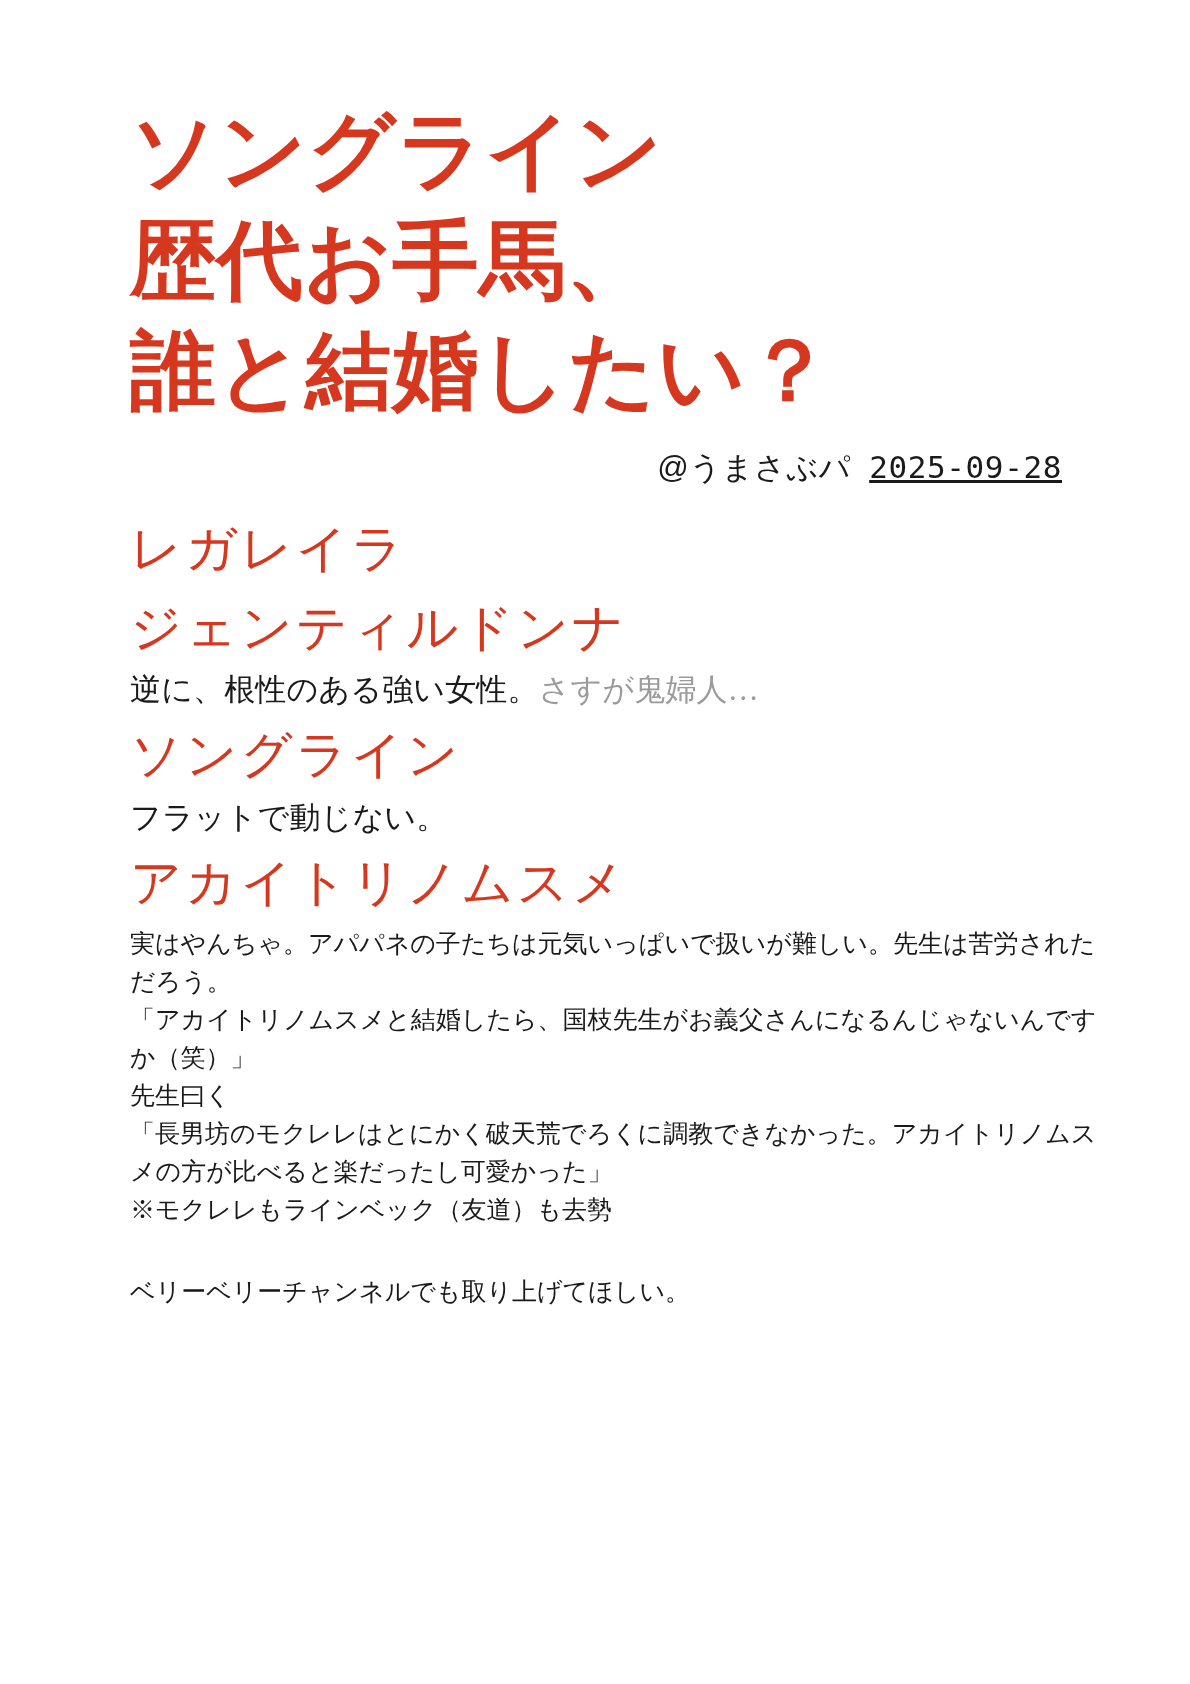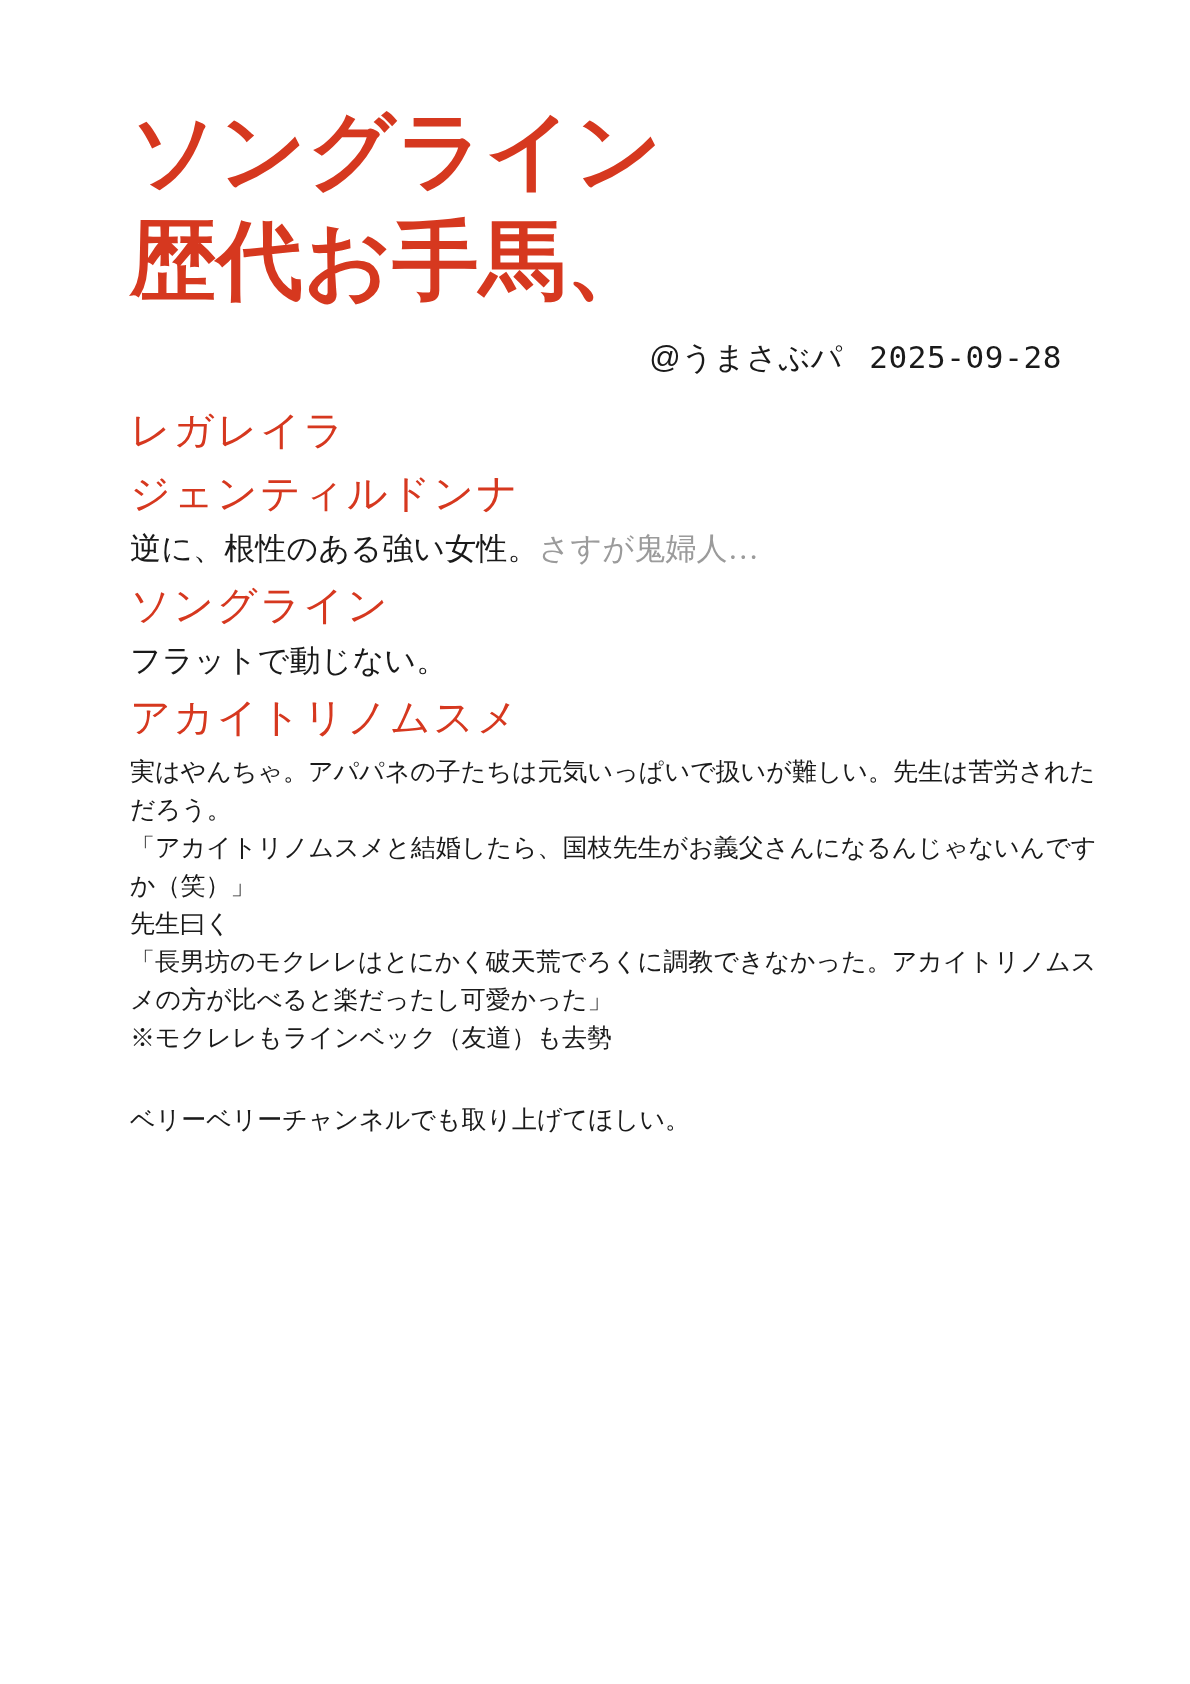--- a/index.html
+++ b/index.html
@@ -45,33 +45,34 @@
     padding-right: 48px;
     font-family: "DejaVu Sans Mono", "Liberation Mono", monospace;
     font-size: 31px;
     color: #1a1a1a;
     letter-spacing: 0.02em;
   }
   .byline .handle {
     font-family: Liberation Sans, sans-serif;
   }
   .byline .date {
-    margin-left: 26px;
+    margin-left: 18px;
+    text-decoration: underline;
   }
 
   
   .entries {
     margin-top: 24px;
   }
   .entry {
     margin-bottom: 6px;
   }
   .entry-name {
     color: #d6381f;
-    font-size: 40px;
+    font-size: 51px;
     line-height: 1.42;
     letter-spacing: 0.06em;
     font-family: "Liberation Serif", "DejaVu Serif", serif;
     margin-bottom: 2px;
   }
   .entry-body {
     font-size: 31px;
     line-height: 1.52;
     letter-spacing: 0.005em;
     color: #1a1a1a;
@@ -94,20 +95,21 @@
   }
 </style>
 </head>
 <body>
 
 <div class="page">
 
   <div class="title-block">
     <div class="title-line">ソングライン</div>
     <div class="title-line">歴代お手馬、</div>
+    <div class="title-line">誰と結婚したい？</div>
   </div>
 
   <div class="byline">
     <span class="handle">@うまさぶパ</span><span class="date">2025-09-28</span>
   </div>
 
   <div class="entries">
 
     <div class="entry">
       <div class="entry-name">レガレイラ</div>

